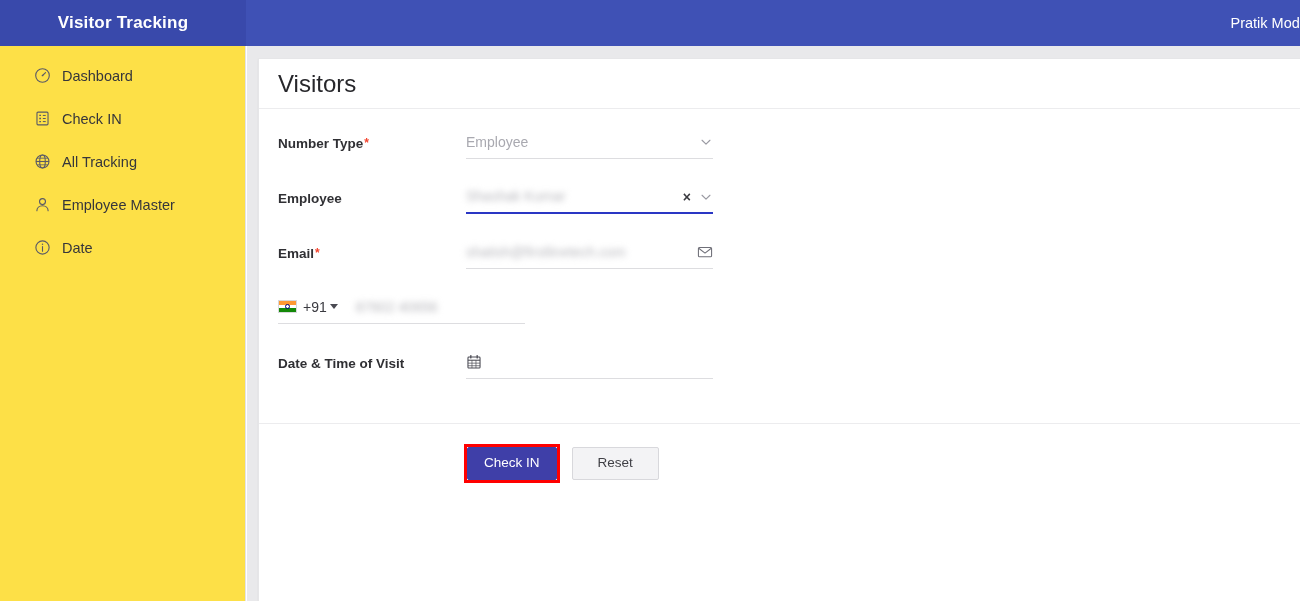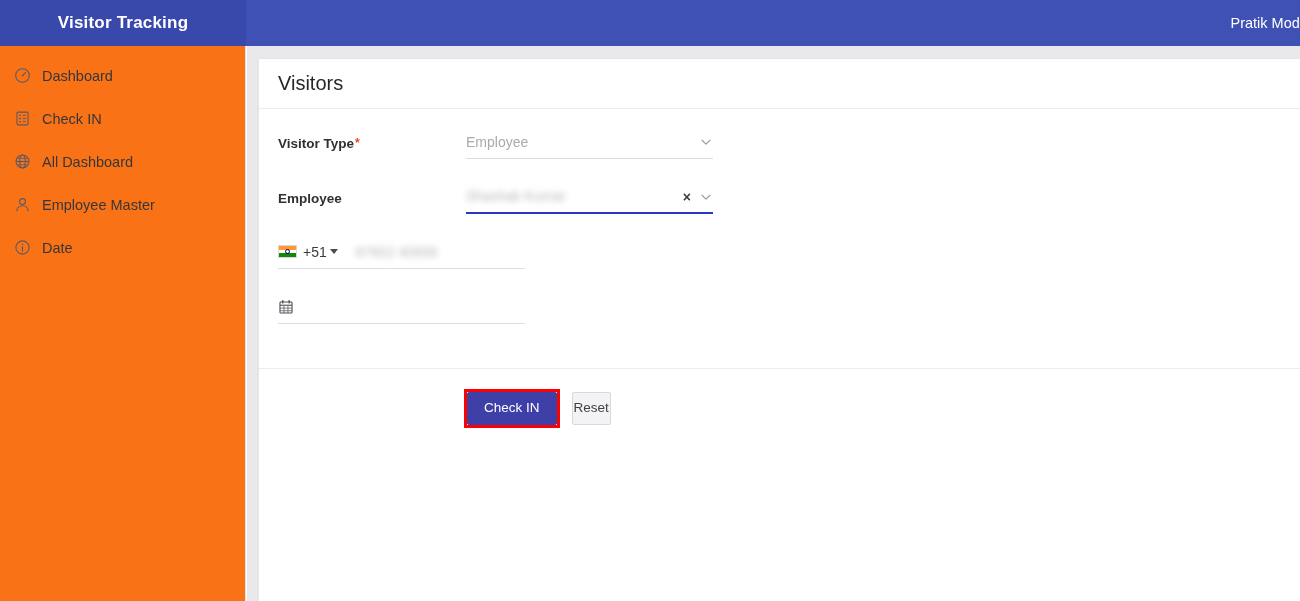--- a/index.html
+++ b/index.html
@@ -39,23 +39,24 @@
     font-weight: 400;
     white-space: nowrap;
     padding-right: 0px;
     margin-right: -3px;
   }
 
   
   .sidebar {
     position: absolute; top: 46px; left: 0;
     width: 246px; height: 555px;
-    background: #f97316;
+    background: #fde047;
     border-right: 1px solid #e3e3e6;
     padding-top: 8px;
+    padding-left: 20px;
   }
   .nav-item {
     display: flex; align-items: center;
     height: 43px;
     padding-left: 14px;
     cursor: pointer;
     color: #3c3c40;
   }
   .nav-ico {
     width: 26px; height: 20px;
@@ -87,21 +88,21 @@
     border-bottom: none;
     box-shadow: 0 1px 2px rgba(0,0,0,.05);
   }
   .card-head {
     height: 50px;
     display: flex; align-items: center;
     padding-left: 19px;
     border-bottom: 1px solid #ececee;
   }
   .card-title {
-    font-size: 20px;
+    font-size: 24px;
     color: #27272b;
     font-weight: 400;
   }
 
   
   .form-body { padding: 20px 0 0 0; }
 
   .form-row {
     display: flex;
     align-items: flex-start;
@@ -226,21 +227,21 @@
     background: #3f3fa8;
     color: #ffffff;
     border: 1px solid #3f3fa8;
     padding: 8px 16px;
     line-height: 1.1;
   }
   .btn-secondary {
     background: #f3f3f5;
     color: #404046;
     border: 1px solid #d8d8dc;
-    padding: 8px 1px;
+    padding: 8px 25px;
     line-height: 1.1;
   }
 </style>
 </head>
 <body>
 
 <div class="app">
 
   <div class="topbar">
     <div class="brand">
@@ -284,21 +285,21 @@
     <div class="nav-item">
       <span class="nav-ico">
         <svg width="17" height="17" viewBox="0 0 20 20" fill="none" stroke="#5a5a66" stroke-width="1.3">
           <circle cx="10" cy="10" r="7.6"></circle>
           <ellipse cx="10" cy="10" rx="3.3" ry="7.6"></ellipse>
           <line x1="2.4" y1="10" x2="17.6" y2="10"></line>
           <line x1="3.6" y1="6.1" x2="16.4" y2="6.1" stroke-width="1"></line>
           <line x1="3.6" y1="13.9" x2="16.4" y2="13.9" stroke-width="1"></line>
         </svg>
       </span>
-      <span class="nav-label">All Dashboard</span>
+      <span class="nav-label">All Tracking</span>
     </div>
 
     <div class="nav-item">
       <span class="nav-ico">
         <svg width="17" height="17" viewBox="0 0 20 20" fill="none" stroke="#5a5a66" stroke-width="1.3">
           <circle cx="10" cy="6.6" r="3.5"></circle>
           <path d="M3.4 17.4c0-3.7 3-6 6.6-6s6.6 2.3 6.6 6" stroke-linecap="round"></path>
         </svg>
       </span>
       <span class="nav-label">Employee Master</span>
@@ -321,21 +322,21 @@
     <div class="card">
 
       <div class="card-head">
         <span class="card-title">Visitors</span>
       </div>
 
       <div class="form-body">
 
         <div class="form-row">
           <div class="field-label">
-            <span>Visitor Type</span><span class="req">*</span>
+            <span>Number Type</span><span class="req">*</span>
           </div>
           <div class="field-control">
             <span class="field-text placeholder">Employee</span>
             <span class="field-icon chev">
               <svg width="14" height="14" viewBox="0 0 16 16" fill="none" stroke="#9a9aa2" stroke-width="1.3">
                 <path d="M3.5 6 L8 10.4 L12.5 6" stroke-linecap="round" stroke-linejoin="round"></path>
               </svg>
             </span>
           </div>
         </div>
@@ -348,36 +349,53 @@
             <span class="field-text redacted">Shashak Kumar</span>
             <span class="clear-x">×</span>
             <span class="field-icon chev">
               <svg width="14" height="14" viewBox="0 0 16 16" fill="none" stroke="#9a9aa2" stroke-width="1.3">
                 <path d="M3.5 6 L8 10.4 L12.5 6" stroke-linecap="round" stroke-linejoin="round"></path>
               </svg>
             </span>
           </div>
         </div>
 
+        <div class="form-row">
+          <div class="field-label">
+            <span>Email</span><span class="req">*</span>
+          </div>
+          <div class="field-control">
+            <span class="field-text redacted">shatish@firstlinetech.com</span>
+            <span class="field-icon">
+              <svg width="16" height="16" viewBox="0 0 18 18" fill="none" stroke="#6f6f78" stroke-width="1.2">
+                <rect x="1.6" y="4" width="14.8" height="10.4" rx="1.2"></rect>
+                <path d="M1.9 4.8 L9 10.2 L16.1 4.8" stroke-linecap="round" stroke-linejoin="round"></path>
+              </svg>
+            </span>
+          </div>
+        </div>
 
         <div class="form-row">
           <div class="field-control">
             <span class="flag">
               <span class="s1"></span>
                 <span class="s2"></span>
                 <span class="s3"></span>
                 <span class="chakra"></span>
             </span>
-            <span class="dial">+51</span>
+            <span class="dial">+91</span>
             <span class="caret-sm"></span>
             <span class="phone-val">87602 40656</span>
           </div>
         </div>
 
         <div class="form-row">
+          <div class="field-label">
+            <span>Date &amp; Time of Visit</span>
+          </div>
           <div class="field-control">
             <span class="field-icon">
               <svg width="16" height="16" viewBox="0 0 18 18" fill="none" stroke="#4d4d56" stroke-width="1.2">
                 <rect x="2.2" y="3.4" width="13.6" height="12.4" rx="1"></rect>
                 <line x1="2.2" y1="7" x2="15.8" y2="7"></line>
                 <line x1="5.4" y1="1.8" x2="5.4" y2="4.4" stroke-linecap="round" stroke-width="1.5"></line>
                 <line x1="12.6" y1="1.8" x2="12.6" y2="4.4" stroke-linecap="round" stroke-width="1.5"></line>
                 <line x1="6.7" y1="7" x2="6.7" y2="15.8" stroke-width="0.8"></line>
                 <line x1="11.2" y1="7" x2="11.2" y2="15.8" stroke-width="0.8"></line>
                 <line x1="2.2" y1="10.3" x2="15.8" y2="10.3" stroke-width="0.8"></line>

